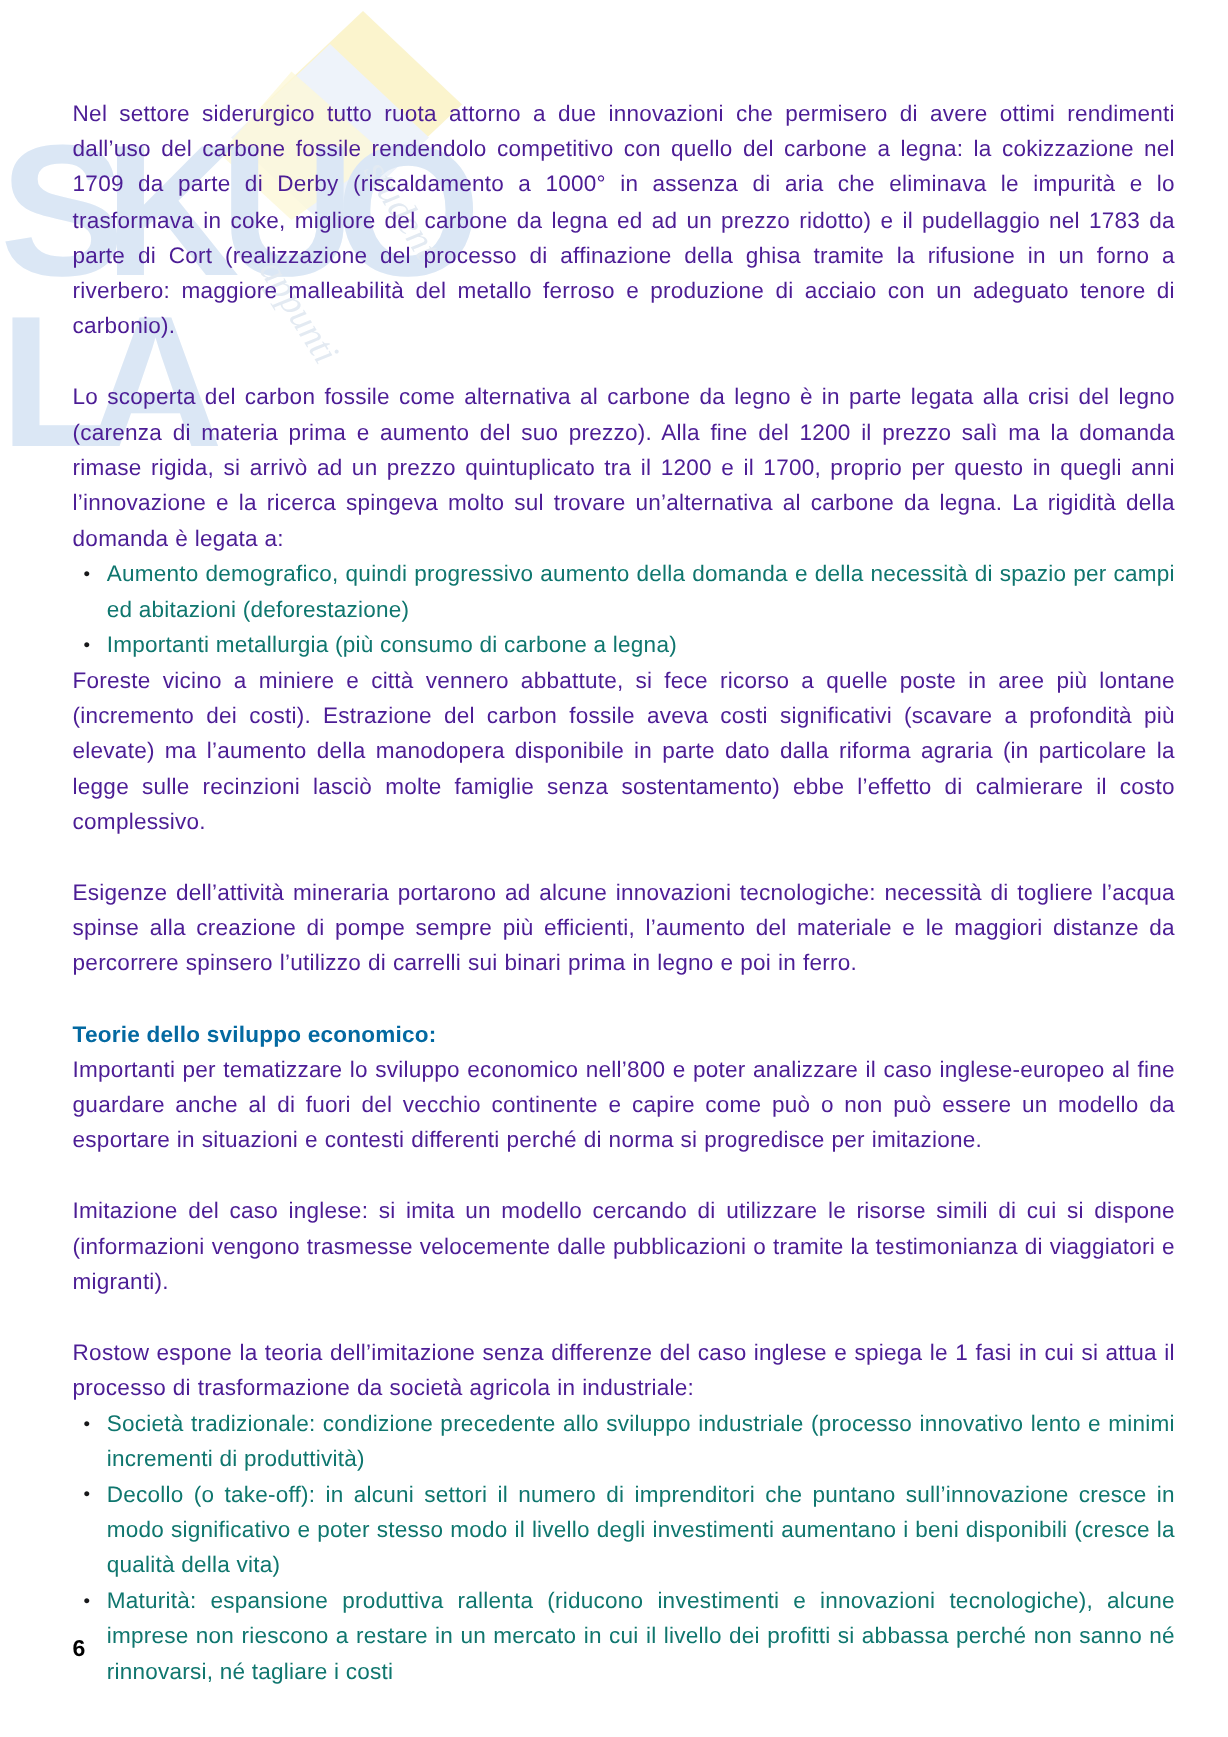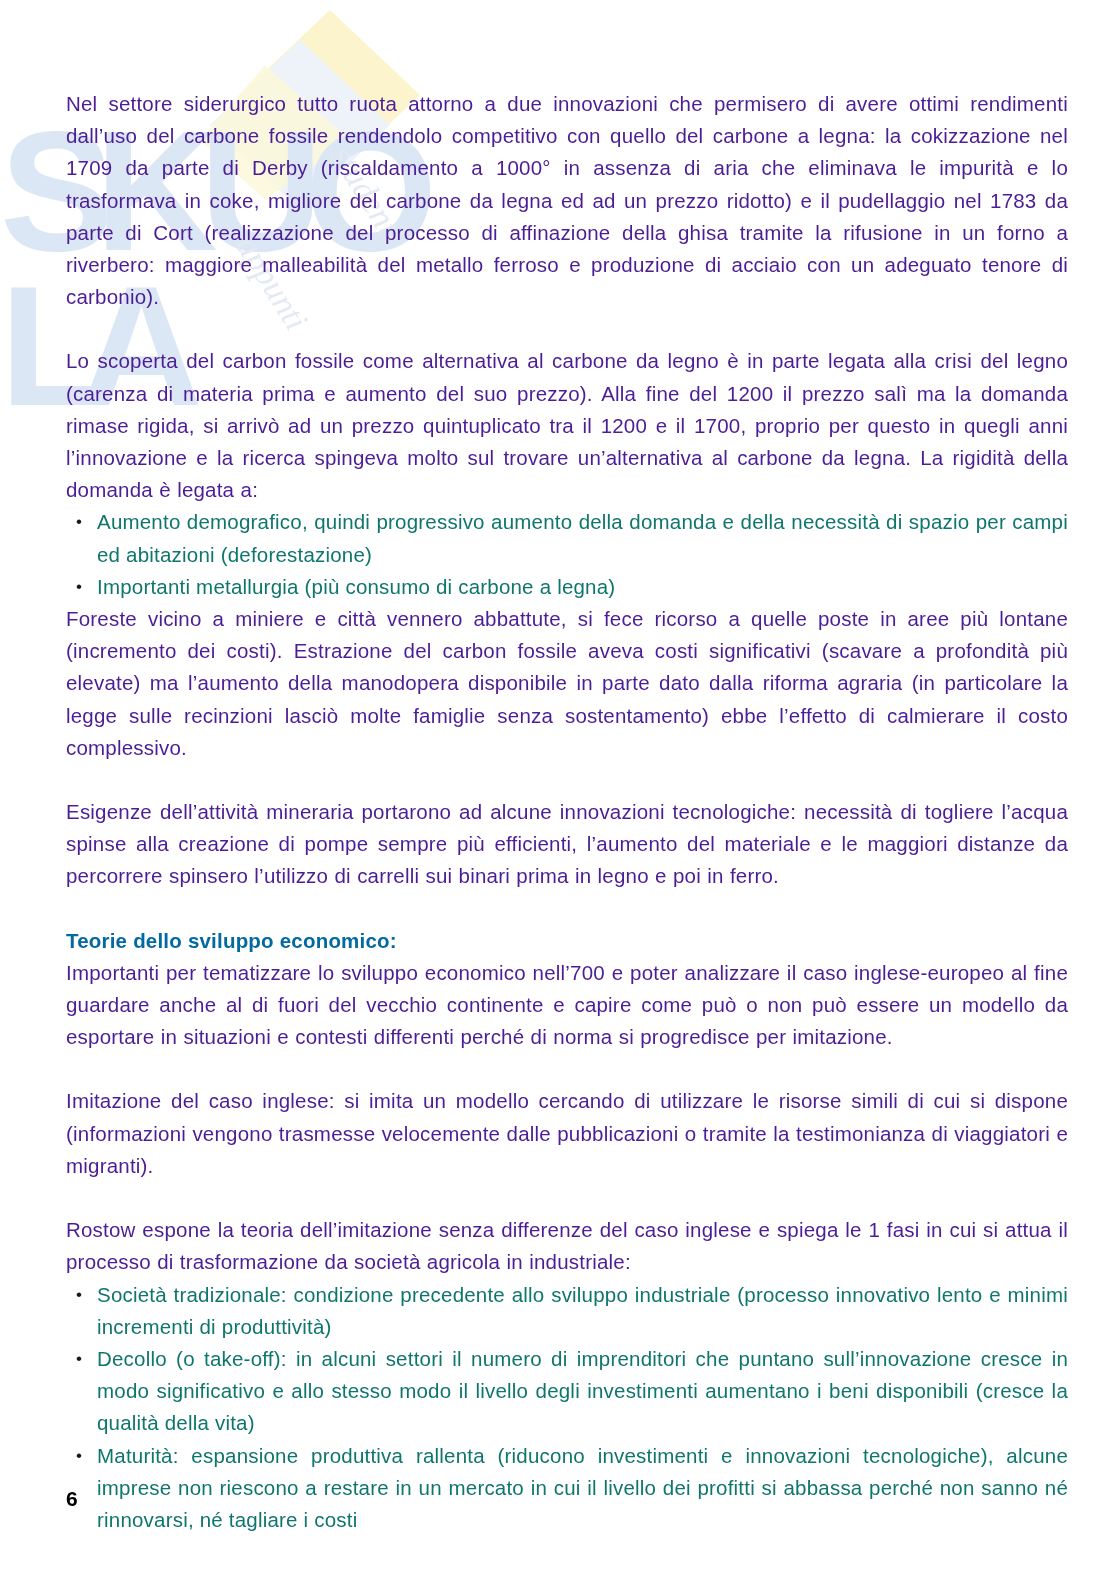--- a/index.html
+++ b/index.html
@@ -142,33 +142,33 @@
     <p class="para">Foreste vicino a miniere e città vennero abbattute, si fece ricorso a quelle poste in aree più lontane (incremento dei costi). Estrazione del carbon fossile aveva costi significativi (scavare a profondità più elevate) ma l’aumento della manodopera disponibile in parte dato dalla riforma agraria (in particolare la legge sulle recinzioni lasciò molte famiglie senza sostentamento) ebbe l’effetto di calmierare il costo complessivo.</p>
 
     <div class="spacer-blank"></div>
 
     <p class="para">Esigenze dell’attività mineraria portarono ad alcune innovazioni tecnologiche: necessità di togliere l’acqua spinse alla creazione di pompe sempre più efficienti, l’aumento del materiale e le maggiori distanze da percorrere spinsero l’utilizzo di carrelli sui binari prima in legno e poi in ferro.</p>
 
     <div class="spacer-blank"></div>
 
     <p class="heading">Teorie dello sviluppo economico:</p>
 
-    <p class="para">Importanti per tematizzare lo sviluppo economico nell’700 e poter analizzare il caso inglese-europeo al fine guardare anche al di fuori del vecchio continente e capire come può o non può essere un modello da esportare in situazioni e contesti differenti perché di norma si progredisce per imitazione.</p>
+    <p class="para">Importanti per tematizzare lo sviluppo economico nell’800 e poter analizzare il caso inglese-europeo al fine guardare anche al di fuori del vecchio continente e capire come può o non può essere un modello da esportare in situazioni e contesti differenti perché di norma si progredisce per imitazione.</p>
 
     <div class="spacer-blank"></div>
 
     <p class="para">Imitazione del caso inglese: si imita un modello cercando di utilizzare le risorse simili di cui si dispone (informazioni vengono trasmesse velocemente dalle pubblicazioni o tramite la testimonianza di viaggiatori e migranti).</p>
 
     <div class="spacer-blank"></div>
 
     <p class="para">Rostow espone la teoria dell’imitazione senza differenze del caso inglese  e spiega le 1 fasi in cui si attua il processo di trasformazione da società agricola in industriale:</p>
 
     <ul class="bullets">
       <li>Società tradizionale: condizione precedente allo sviluppo industriale (processo innovativo lento e minimi incrementi di produttività)</li>
-      <li>Decollo (o take-off): in alcuni settori il numero di imprenditori che puntano sull’innovazione cresce in modo significativo e allo stesso modo il livello degli investimenti aumentano i beni disponibili (cresce la qualità della vita)</li>
+      <li>Decollo (o take-off): in alcuni settori il numero di imprenditori che puntano sull’innovazione cresce in modo significativo e poter stesso modo il livello degli investimenti aumentano i beni disponibili (cresce la qualità della vita)</li>
       <li>Maturità: espansione produttiva rallenta (riducono investimenti e innovazioni tecnologiche), alcune imprese non riescono a restare in un mercato in cui il livello dei profitti si abbassa perché non sanno né rinnovarsi, né tagliare i costi</li>
 
     </ul>
 
   </div>
 
   <div class="pagenum">6</div>
 
 </div>
 

